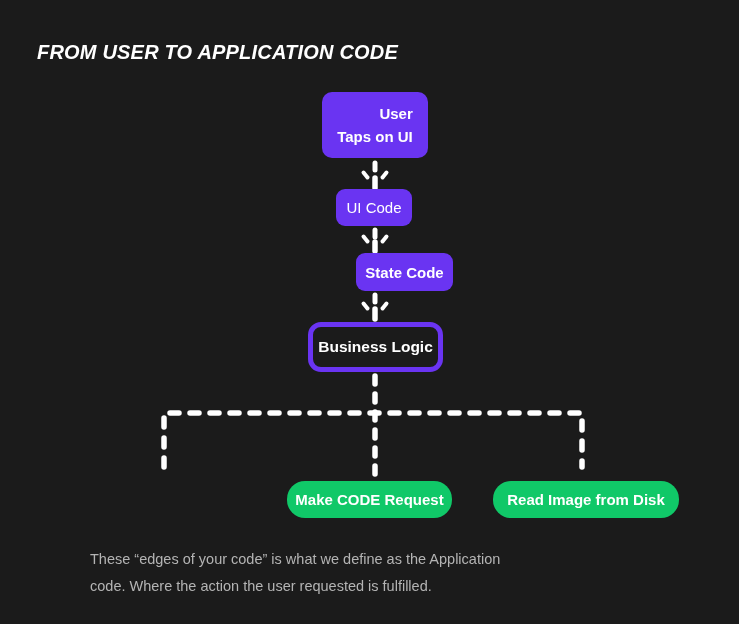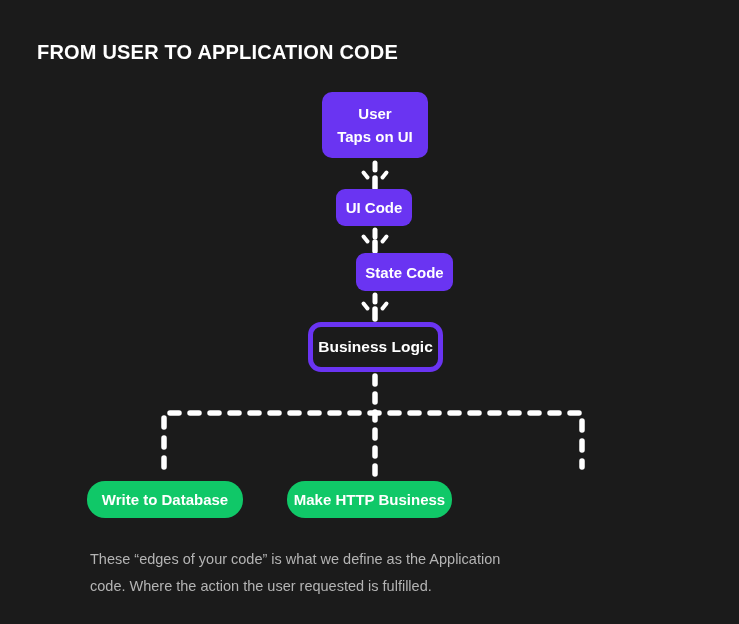--- a/index.html
+++ b/index.html
@@ -17,44 +17,45 @@
   }
   .title {
     position: absolute;
     left: 37px;
     top: 41px;
     margin: 0;
     font-size: 20px;
     font-weight: 700;
     letter-spacing: 0.2px;
     color: var(--text, #ffffff);
+    font-style: italic;
   }
   .node {
     position: absolute;
     display: flex;
     align-items: center;
     justify-content: center;
-    text-align: center;
+    text-align: right;
     box-sizing: border-box;
     color: var(--text, #ffffff);
     white-space: pre-line;
   }
   .purple { background: var(--purple, #6a34f2); }
   .green {
     background: var(--green, #10c868);
     font-weight: 700;
     font-size: 15px;
   }
   .node-user {
     left: 322px; top: 92px; width: 106px; height: 66px;
     border-radius: 10px; font-size: 15px; font-weight: 600; line-height: 23px;
   }
   .node-ui {
     left: 336px; top: 189px; width: 76px; height: 37px;
-    border-radius: 9px; font-size: 15px; font-weight: 700;
+    border-radius: 9px; font-size: 15px; font-weight: 400;
   }
   .node-state {
     left: 328px; top: 253px; width: 97px; height: 38px;
     border-radius: 9px; font-size: 15px; font-weight: 600; margin-left: 28px;
   }
   .node-business {
     left: 308px; top: 322px; width: 135px; height: 50px;
     border-radius: 13px;
     border: 5px solid var(--purple, #6a34f2);
     background: var(--background, #1b1b1b);
@@ -125,25 +126,25 @@
   </div>
 
   <div class="node purple node-state">
     <span>State Code</span>
   </div>
 
   <div class="node node-business">
     <span>Business Logic</span>
   </div>
 
-  <div class="node green node-write">
-    <span>Write to Database</span>
+
+  <div class="node green node-http">
+    <span>Make CODE Request</span>
   </div>
 
-  <div class="node green node-http">
-    <span>Make HTTP Business</span>
+  <div class="node green node-read">
+    <span>Read Image from Disk</span>
   </div>
-
 
   <p class="caption">These “edges of your code” is what we define as the Application
 code. Where the action the user requested is fulfilled.</p>
 
 </div>
 
 </body></html>

